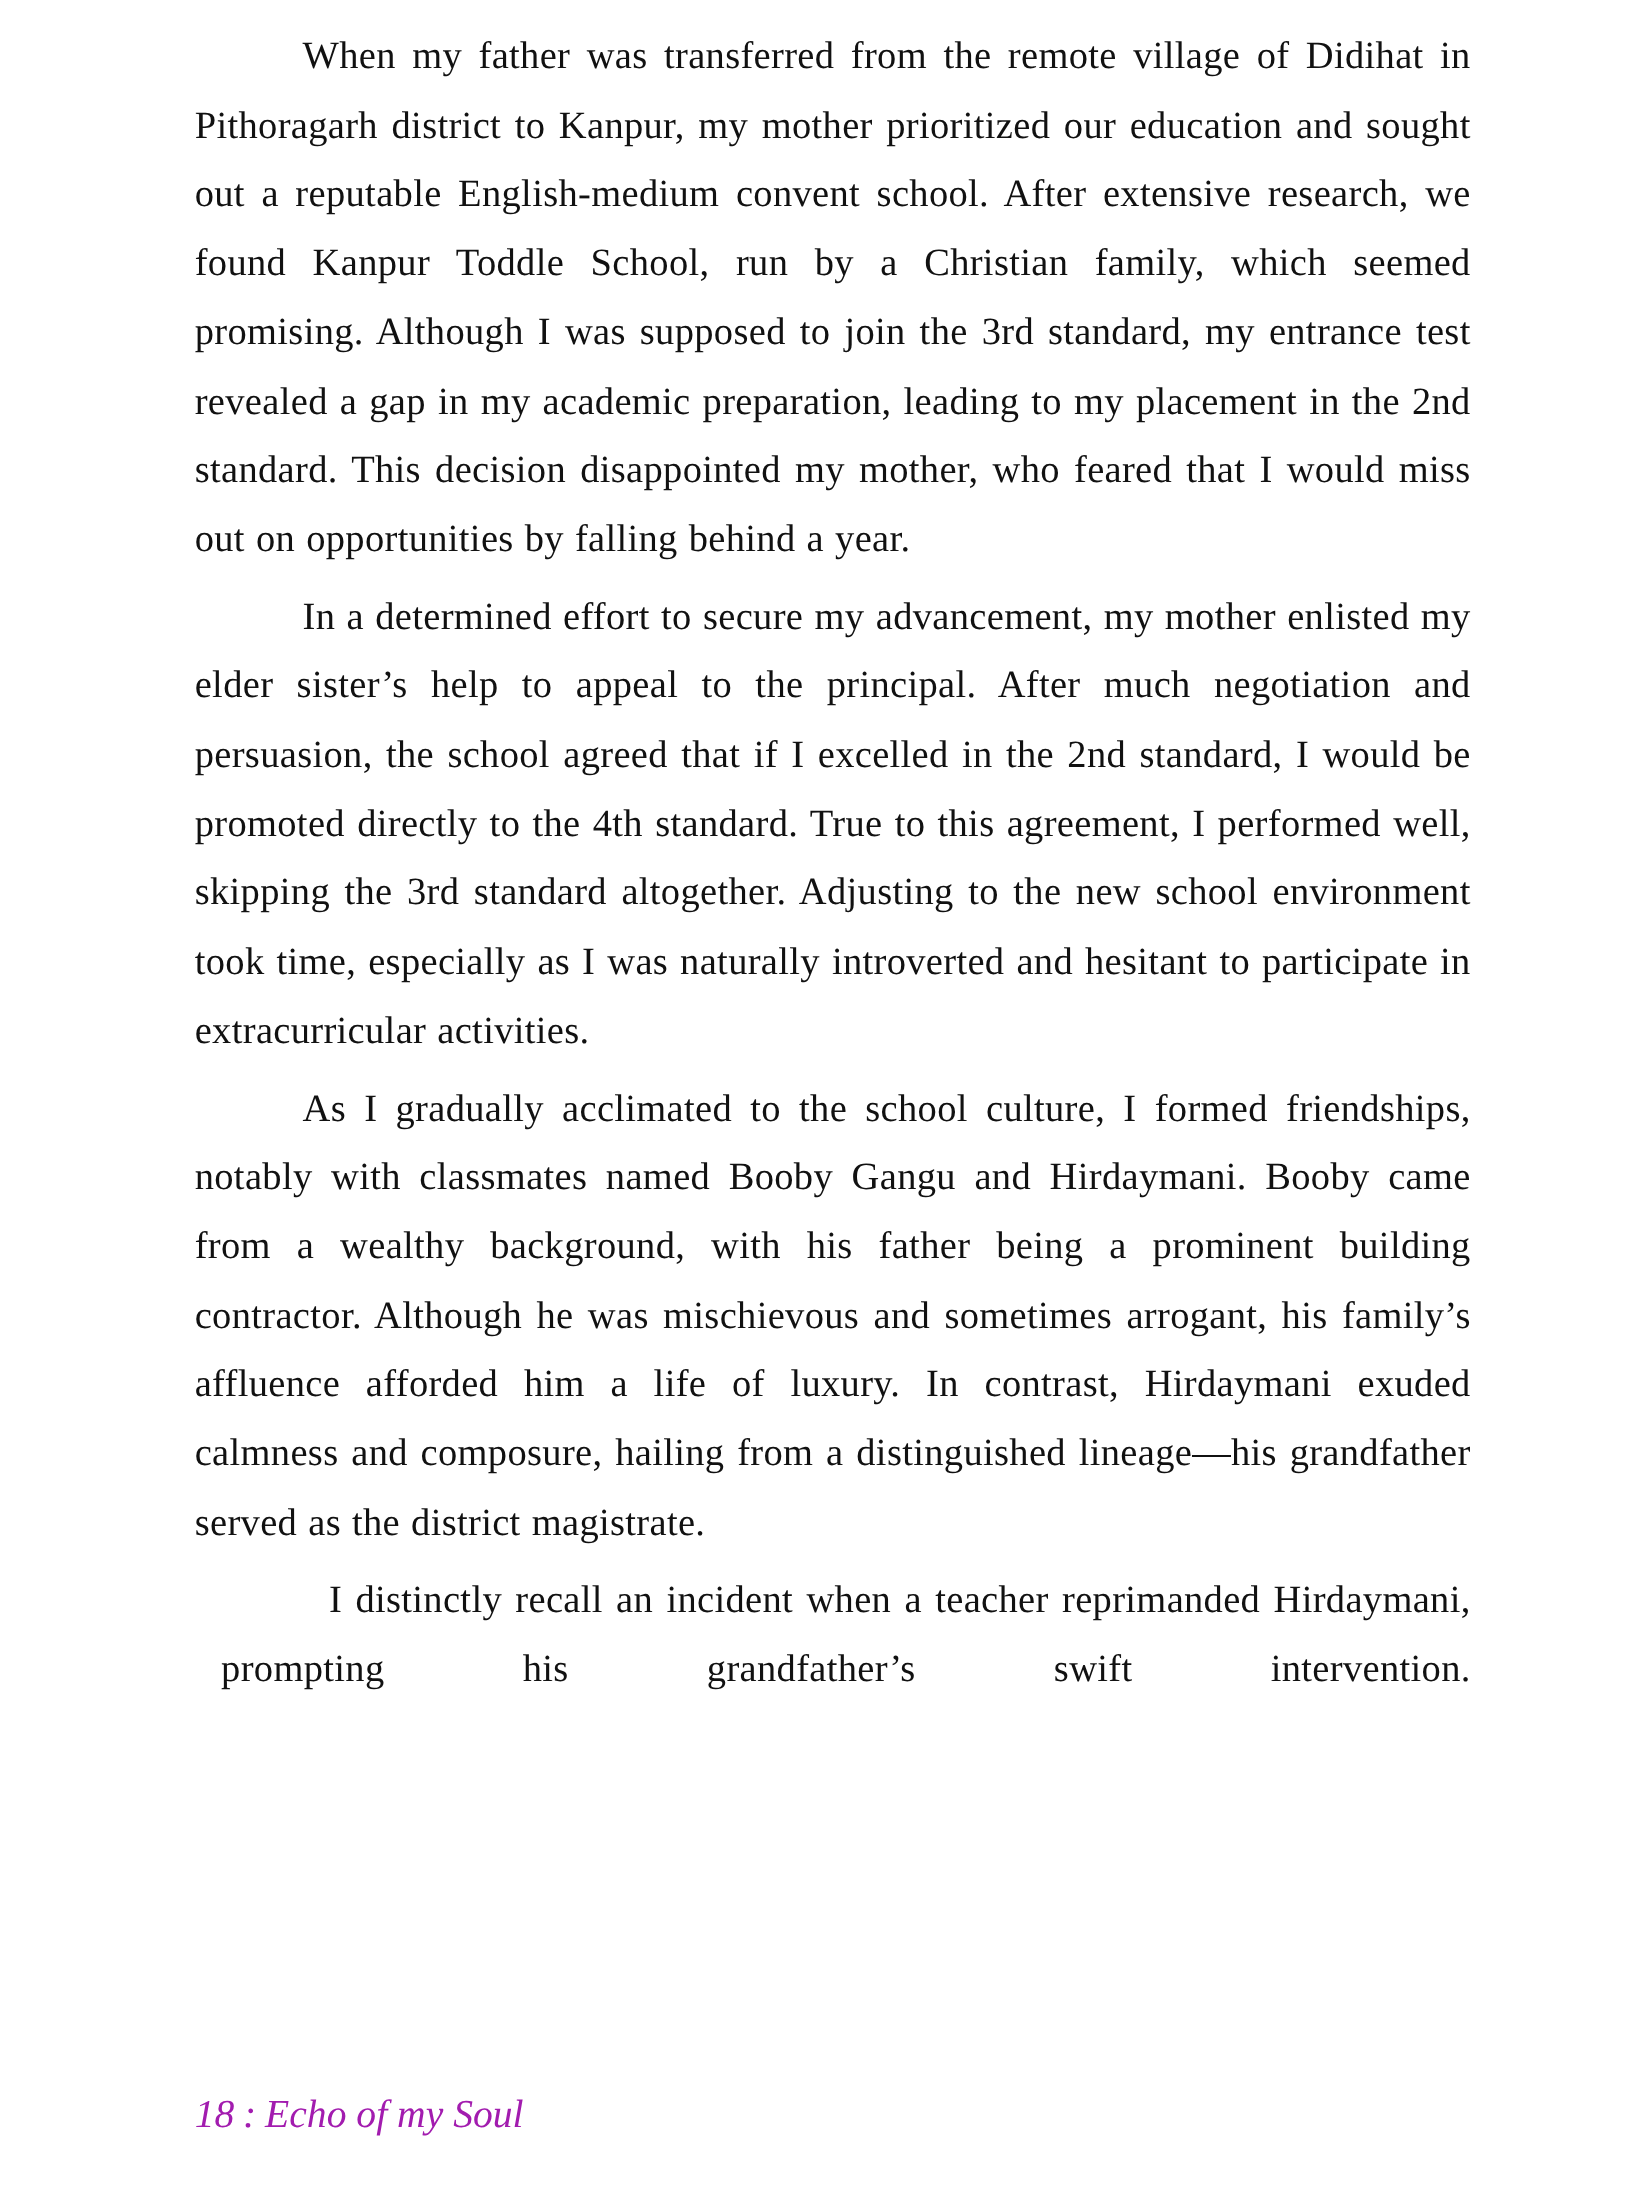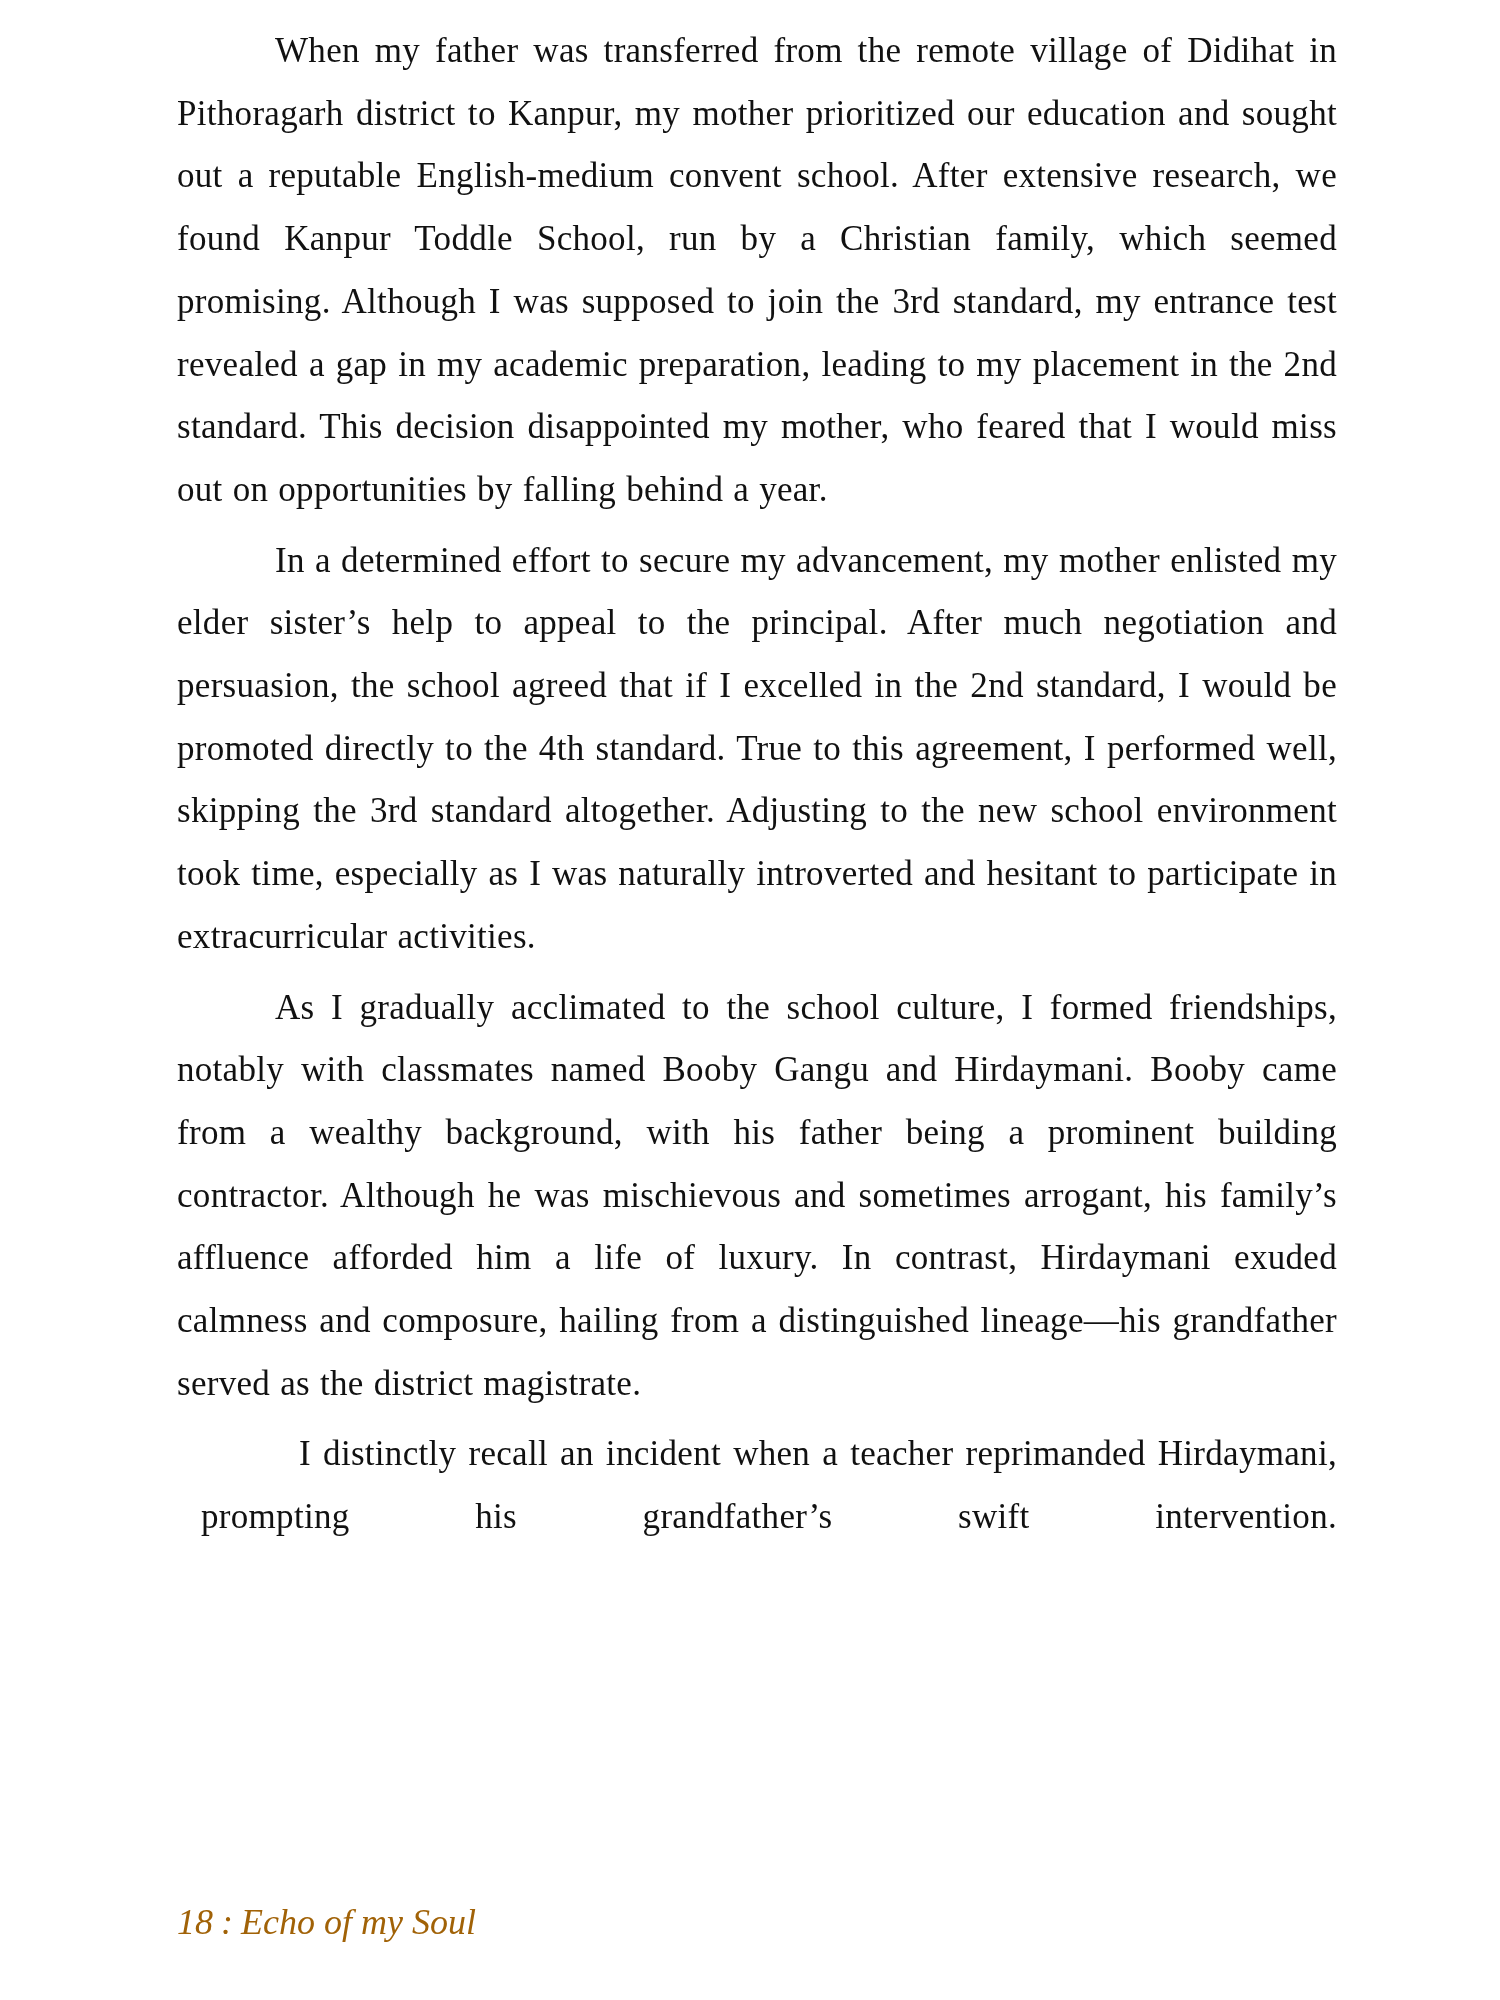--- a/index.html
+++ b/index.html
@@ -41,21 +41,21 @@
       text-align-last: justify;
       margin-left: 24px;
     }
     .footer {
       position: absolute;
       left: 177px;
       top: 1900px;
       font-size: 36px;
       font-style: italic;
       line-height: 44px;
-      color: #a16207;
+      color: #a21caf;
       white-space: nowrap;
     }
     .footer .sep { margin: 0 8px; }
   </style>
 </head>
 <body>
 
 <div class="page">
   <div class="body-text">
     <p class="para">When my father was transferred from the remote village of Didihat in Pithoragarh district to Kanpur, my mother prioritized our education and sought out a reputable English-medium convent school. After extensive research, we found Kanpur Toddle School, run by a Christian family, which seemed promising. Although I was supposed to join the 3rd standard, my entrance test revealed a gap in my academic preparation, leading to my placement in the 2nd standard. This decision disappointed my mother, who feared that I would miss out on opportunities by falling behind a year.</p>

